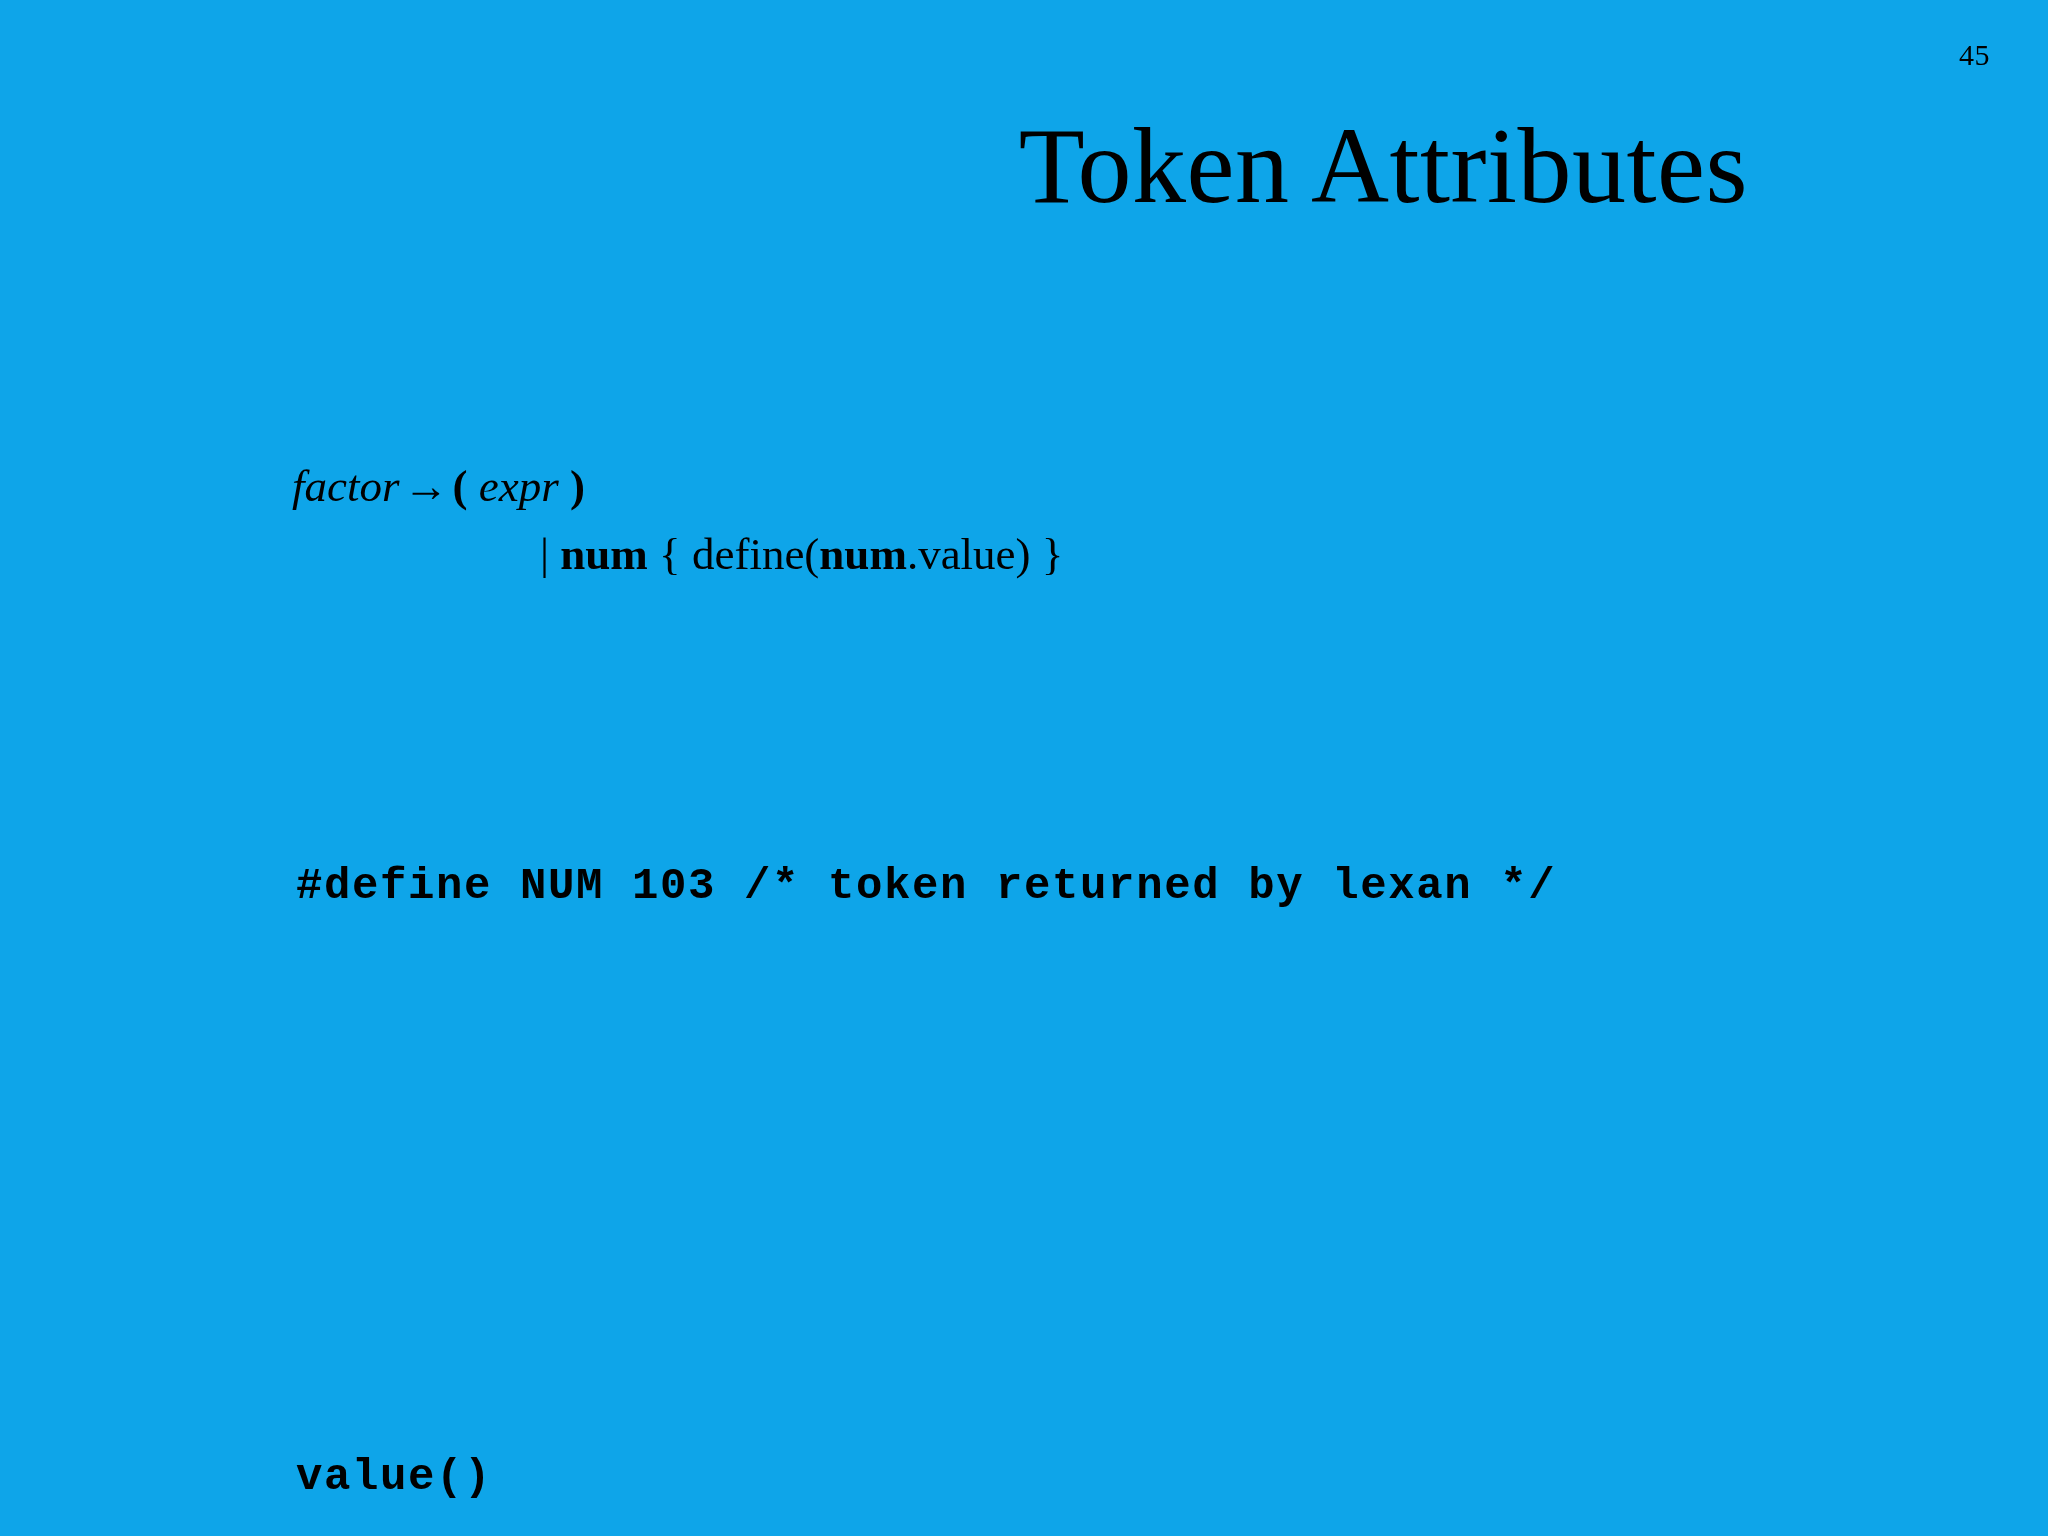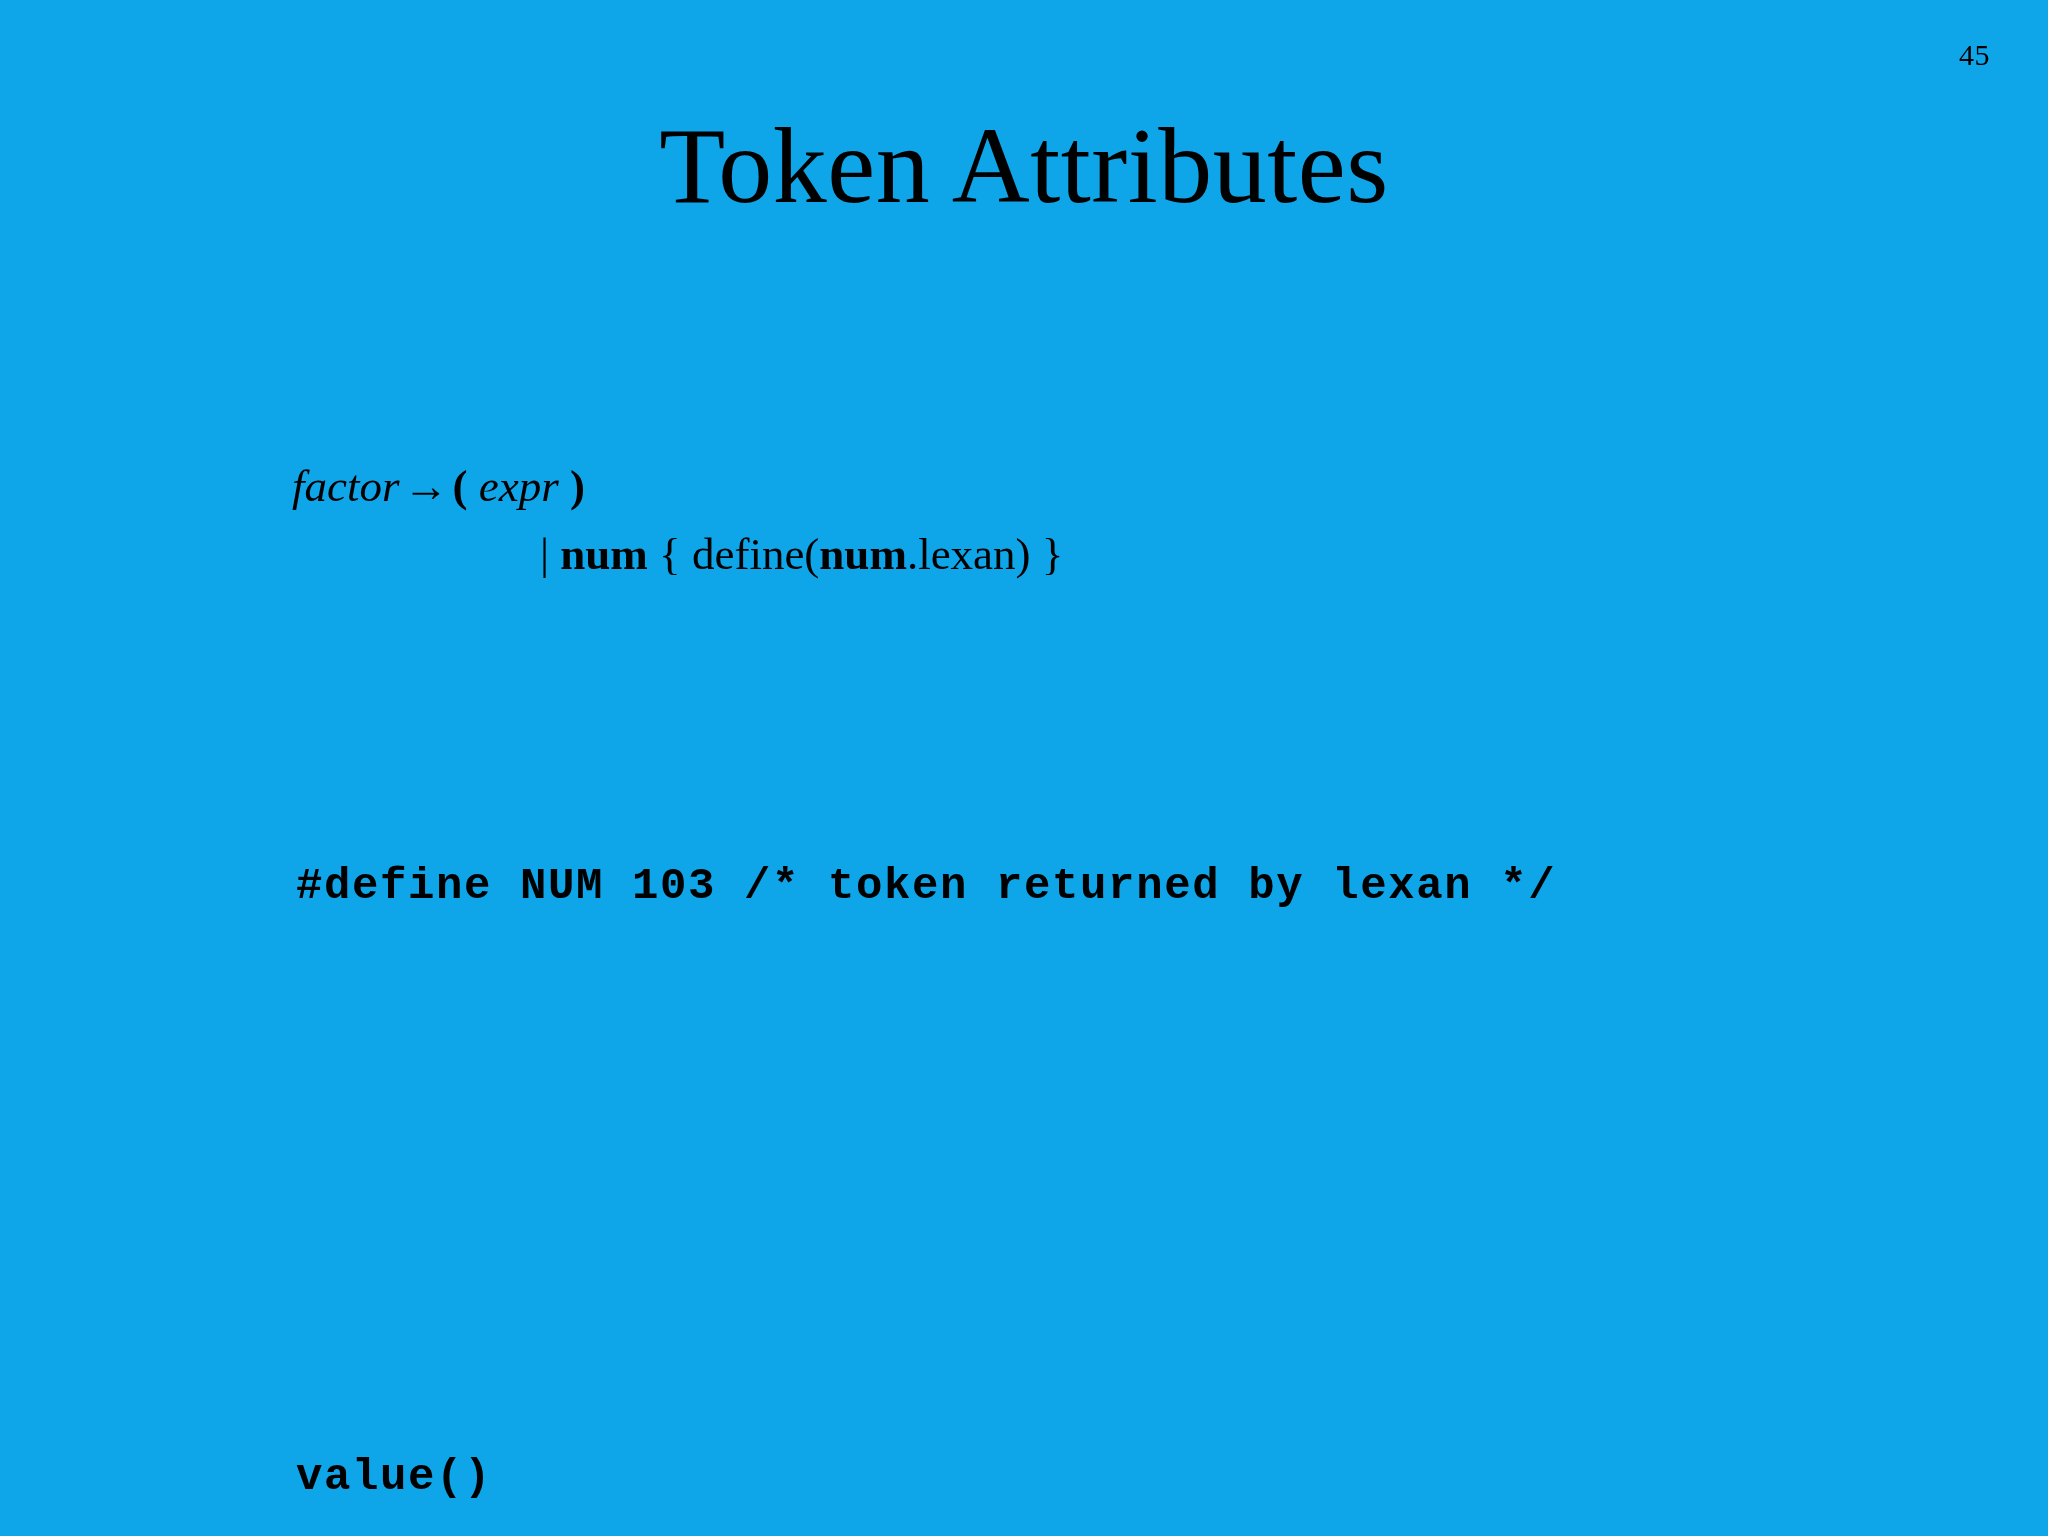--- a/index.html
+++ b/index.html
@@ -34,26 +34,27 @@
     color: #000;
     letter-spacing: 0.5px;
   }
 
   
   #slide-title {
     position: absolute;
     left: 0;
     right: 0;
     top: 108px;
-    text-align: center;
+    text-align: right;
     font-family: "Liberation Serif", serif;
     font-size: 108px;
     font-weight: 400;
     line-height: 1.08;
     letter-spacing: 0.5px;
+    padding-right: 300px;
     white-space: nowrap;
   }
 
   
   #grammar {
     position: absolute;
     left: 292px;
     top: 452px;
     font-family: "Liberation Serif", serif;
     font-size: 45px;
@@ -91,21 +92,21 @@
 <div class="slide">
 
   <div id="page-number">45</div>
 
   <div id="slide-title">Token Attributes</div>
 
   <div id="grammar">
 
     <span class="grammar-line"><span class="it">factor</span><span class="arrow">→</span><span class="bd">(</span><span>&nbsp;</span><span class="it">expr</span><span>&nbsp;</span><span class="bd">)</span></span>
 
-    <span class="grammar-line indent"><span>|</span><span>&nbsp;</span><span class="bd">num</span><span>&nbsp;</span><span>{</span><span>&nbsp;</span><span>define(</span><span class="bd">num</span><span>.lexan)</span><span>&nbsp;</span><span>}</span></span>
+    <span class="grammar-line indent"><span>|</span><span>&nbsp;</span><span class="bd">num</span><span>&nbsp;</span><span>{</span><span>&nbsp;</span><span>define(</span><span class="bd">num</span><span>.value)</span><span>&nbsp;</span><span>}</span></span>
 
   </div>
 
   <div id="code">
     <span class="code-line">#define NUM 103 /* token returned by lexan */</span>
     <span class="code-line blank">&nbsp;</span>
     <span class="code-line blank">&nbsp;</span>
     <span class="code-line">value()</span>
     
     

